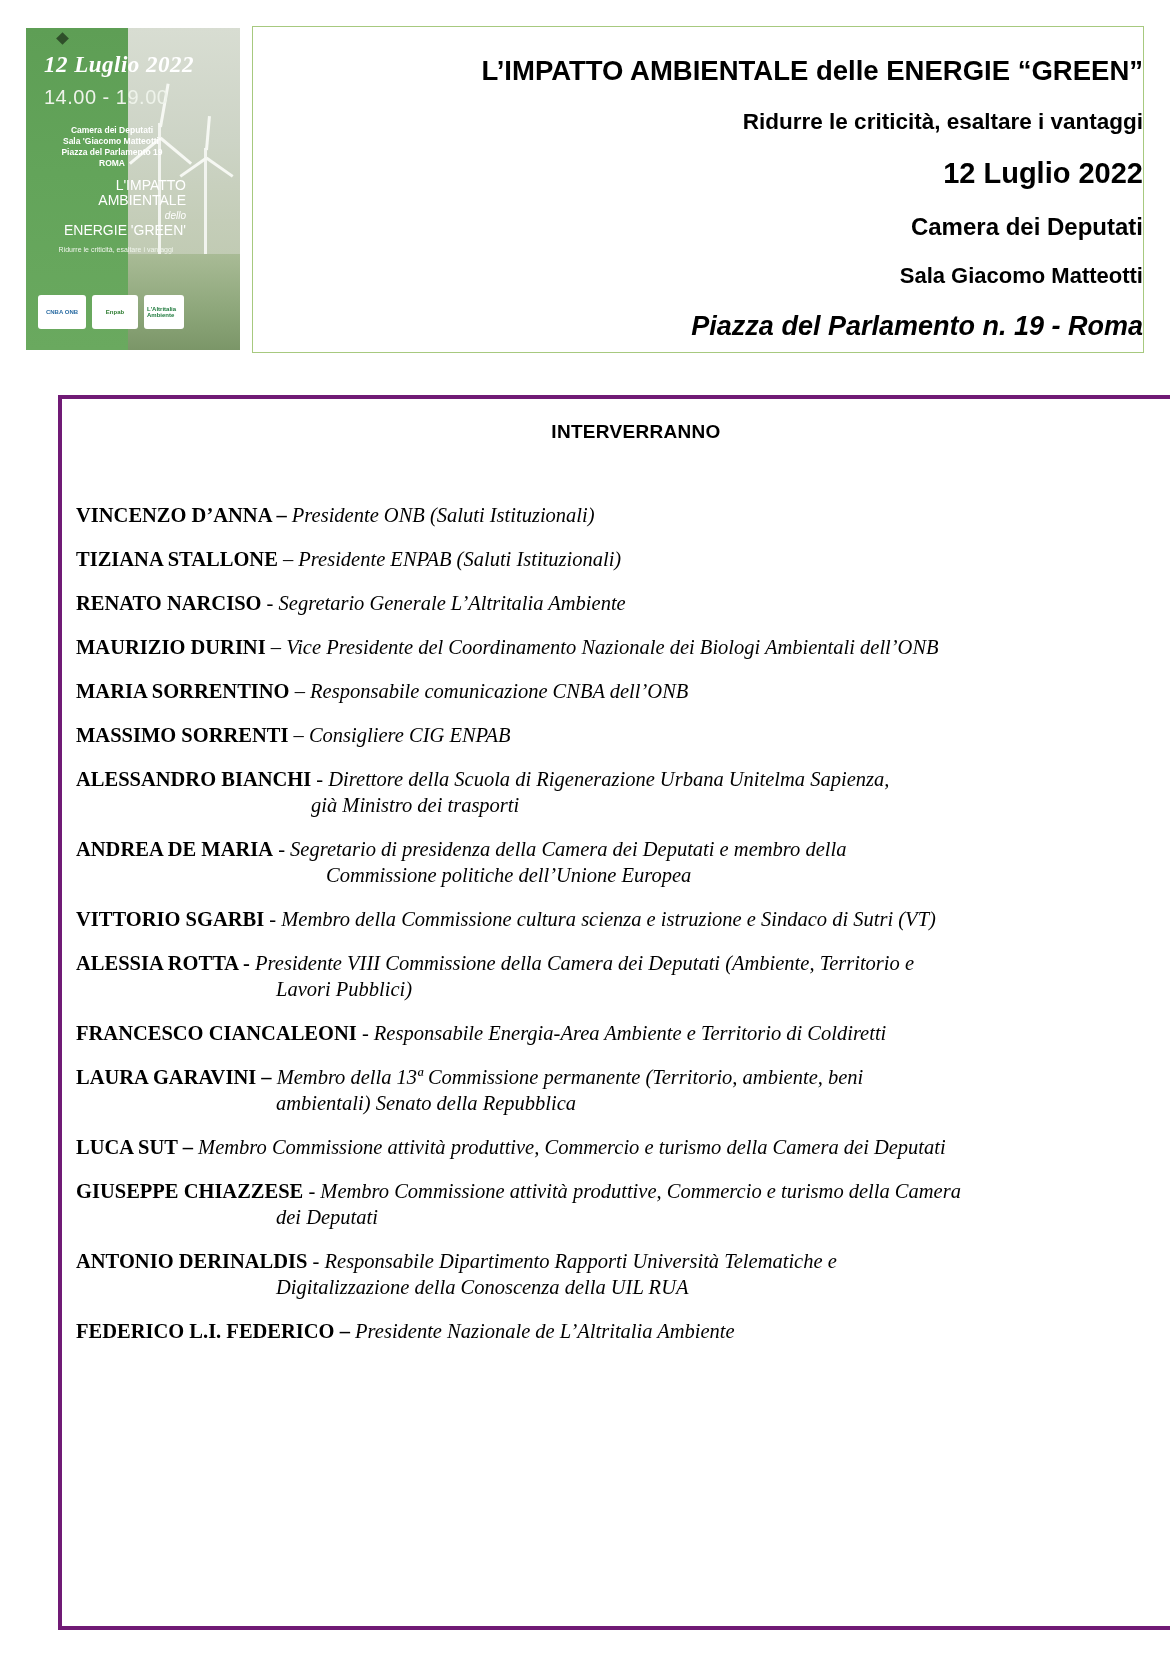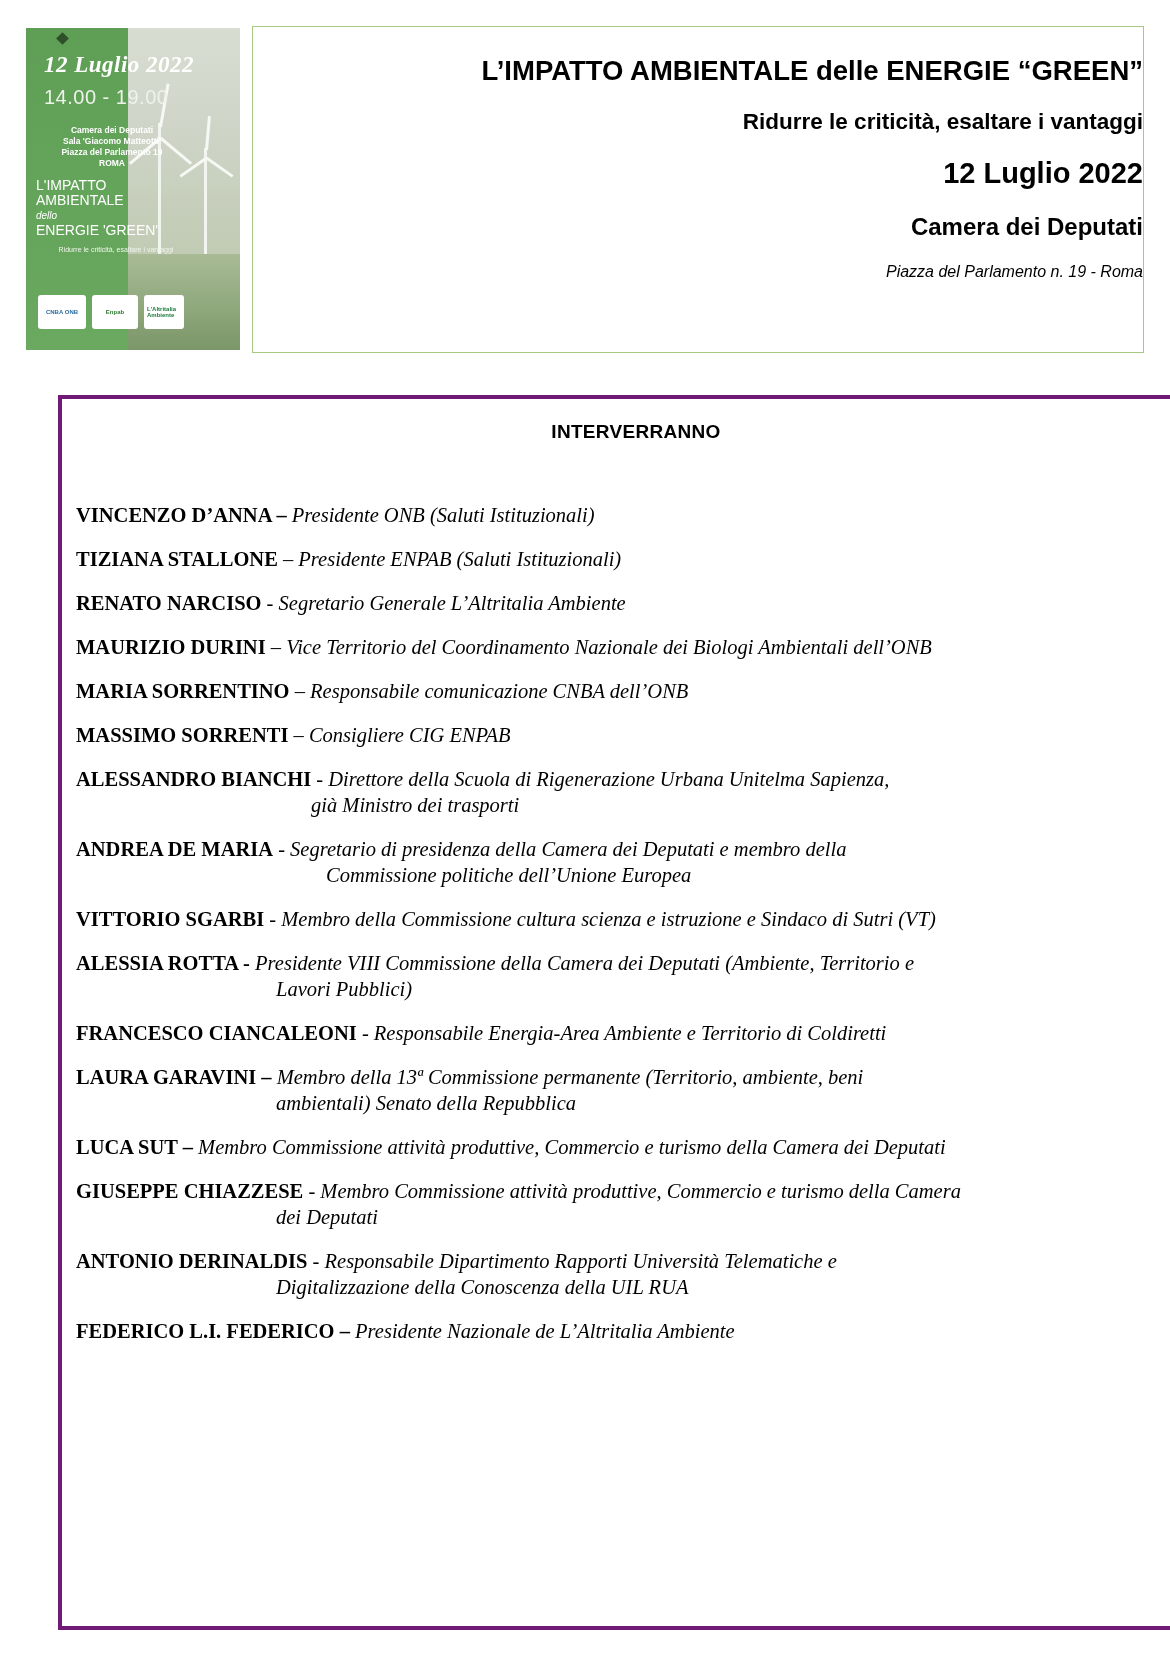--- a/index.html
+++ b/index.html
@@ -100,21 +100,21 @@
     font-size: 8.5px;
     line-height: 11px;
     color: #ffffff;
     font-weight: bold;
   }
   .poster-title {
     position: absolute;
     left: 10px;
     top: 150px;
     width: 150px;
-    text-align: left;
+    text-align: right;
     font-family: "Liberation Sans", sans-serif;
     font-size: 14px;
     line-height: 15px;
     color: #ffffff;
   }
   .poster-title .sub-dello {
     font-size: 10px;
     font-style: italic;
   }
   .poster-subtitle {
@@ -202,23 +202,23 @@
     margin: 23px 0 0 0;
   }
   .h-line5 {
     font-family: "Liberation Sans", sans-serif;
     font-weight: bold;
     font-size: 22px;
     margin: 22px 0 0 0;
   }
   .h-line6 {
     font-family: "Liberation Sans", sans-serif;
-    font-weight: normal;
-    font-style: italic;
-    font-size: 16px;
+    font-weight: bold;
+    font-style: italic;
+    font-size: 27px;
     margin: 22px 0 0 0;
   }
 
   
   .speakers-box {
     position: absolute;
     left: 58px;
     top: 395px;
     width: 1156px;
     height: 1235px;
@@ -309,31 +309,32 @@
         <div class="logo-box logo-2">Enpab</div>
         <div class="logo-box logo-3">L'Altritalia Ambiente</div>
       </div>
     </div>
 
     <div class="header-box">
       <div class="h-line1">L’IMPATTO AMBIENTALE delle ENERGIE “GREEN”</div>
       <div class="h-line2">Ridurre le criticità, esaltare i vantaggi</div>
       <div class="h-line3">12 Luglio 2022</div>
       <div class="h-line4">Camera dei Deputati</div>
+      <div class="h-line5">Sala Giacomo Matteotti</div>
       <div class="h-line6">Piazza del Parlamento n. 19 - Roma</div>
     </div>
   </div>
 
   <div class="speakers-box">
     <div class="speakers-title">INTERVERRANNO</div>
     <div class="speakers-list" id="speakers-list">
         <div class="speaker"><span class="nm">VINCENZO D’ANNA –</span><span class="role"> Presidente ONB (Saluti Istituzionali)</span></div>
         <div class="speaker"><span class="nm">TIZIANA STALLONE</span><span class="role"> – Presidente ENPAB (Saluti Istituzionali)</span></div>
         <div class="speaker"><span class="nm">RENATO NARCISO</span><span class="role"> - Segretario Generale L’Altritalia Ambiente</span></div>
-        <div class="speaker"><span class="nm">MAURIZIO DURINI</span><span class="role"> – Vice Territorio del Coordinamento Nazionale dei Biologi Ambientali dell’ONB</span></div>
+        <div class="speaker"><span class="nm">MAURIZIO DURINI</span><span class="role"> – Vice Presidente del Coordinamento Nazionale dei Biologi Ambientali dell’ONB</span></div>
         <div class="speaker"><span class="nm">MARIA SORRENTINO</span><span class="role"> – Responsabile comunicazione CNBA dell’ONB</span></div>
         <div class="speaker"><span class="nm">MASSIMO SORRENTI</span><span class="role"> – Consigliere CIG ENPAB</span></div>
         <div class="speaker indent-a"><span class="nm">ALESSANDRO BIANCHI</span><span class="role"> - Direttore della Scuola di Rigenerazione Urbana Unitelma Sapienza,</span><span class="cont">già Ministro dei trasporti</span></div>
         <div class="speaker indent-b"><span class="nm">ANDREA DE MARIA</span><span class="role"> - Segretario di presidenza della Camera dei Deputati e membro della</span><span class="cont">Commissione  politiche dell’Unione Europea</span></div>
         <div class="speaker"><span class="nm">VITTORIO SGARBI</span><span class="role"> - Membro della Commissione cultura scienza e istruzione e Sindaco di Sutri (VT)</span></div>
         <div class="speaker indent-c"><span class="nm">ALESSIA ROTTA -</span><span class="role">  Presidente VIII Commissione della Camera dei Deputati (Ambiente, Territorio e</span><span class="cont">Lavori Pubblici)</span></div>
         <div class="speaker"><span class="nm">FRANCESCO CIANCALEONI</span><span class="role"> - Responsabile Energia-Area Ambiente e Territorio di Coldiretti</span></div>
         <div class="speaker indent-c"><span class="nm">LAURA GARAVINI –</span><span class="role"> Membro della 13ª Commissione permanente (Territorio, ambiente, beni</span><span class="cont">ambientali) Senato della Repubblica</span></div>
         <div class="speaker"><span class="nm">LUCA SUT –</span><span class="role"> Membro Commissione attività  produttive, Commercio e turismo della Camera dei Deputati</span></div>
         <div class="speaker indent-c"><span class="nm">GIUSEPPE CHIAZZESE</span><span class="role"> - Membro Commissione attività produttive, Commercio e turismo della Camera</span><span class="cont">dei Deputati</span></div>

